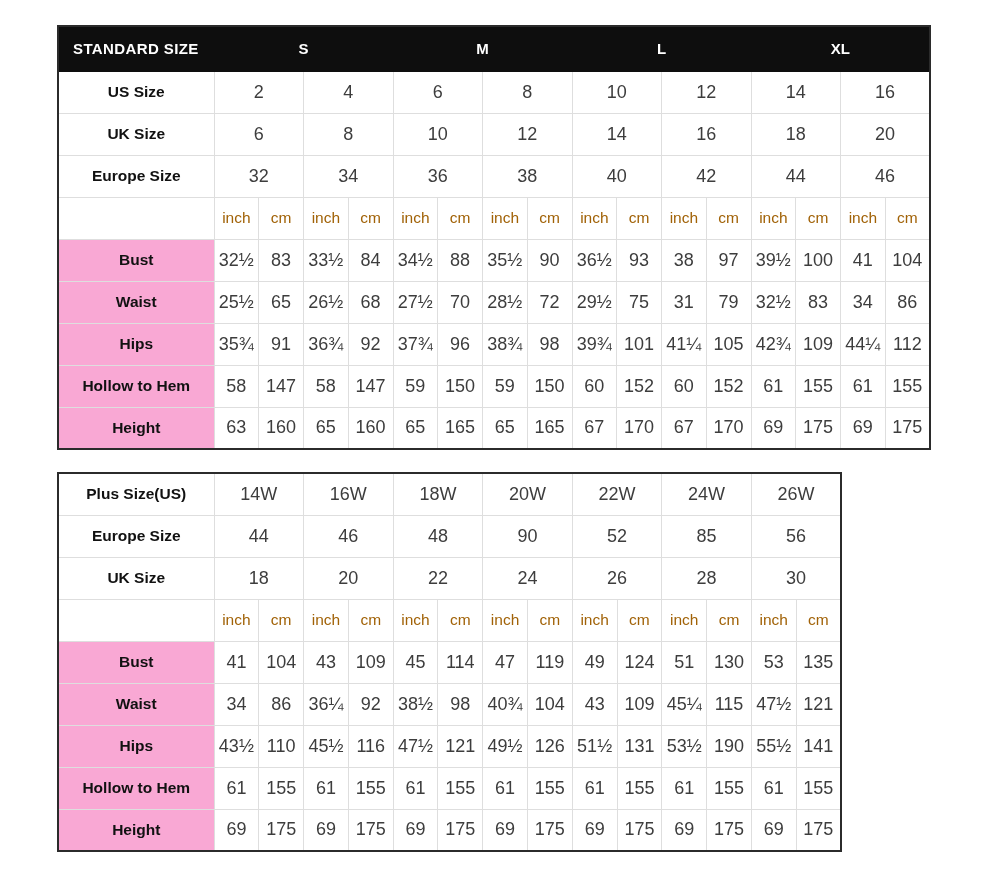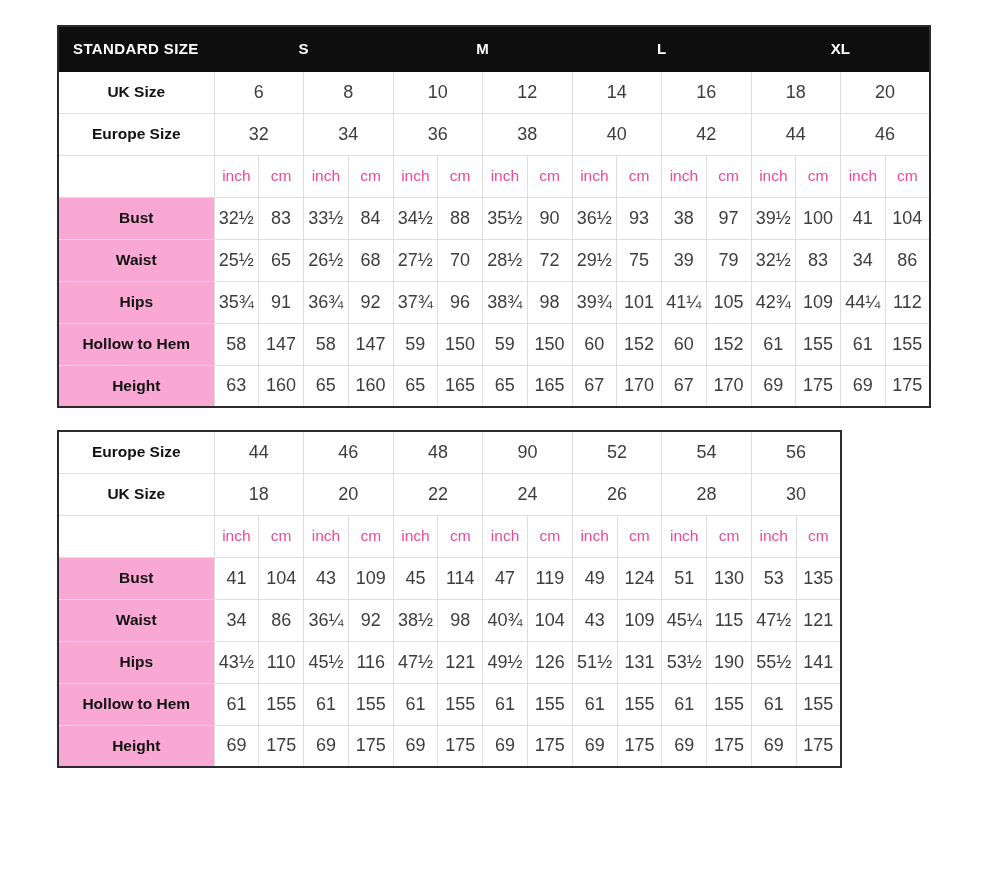--- a/index.html
+++ b/index.html
@@ -48,21 +48,21 @@
     letter-spacing: 0.4px;
   }
   th.row-label {
     font-weight: bold;
     color: #111111;
     font-size: 15.5px;
     background: #ffffff;
   }
   th.measure-label { background: #f9a8d4; }
   td.num  { font-size: 18px;   color: #3d3d3d; font-weight: normal; }
-  td.unit { font-size: 15.5px; color: #ec4899; font-weight: normal; }
+  td.unit { font-size: 15.5px; color: #a16207; font-weight: normal; }
 </style>
 </head>
 <body>
 
 <div class="page">
   <table class="size-table t1">
       <colgroup>
         <col class="label-col">
         <col>
         <col>
@@ -81,20 +81,31 @@
         <col>
         <col>
       </colgroup>
       <tbody>
         <tr class="dark-head">
           <th class="title-cell">STANDARD SIZE</th>
           <th colspan="4">S</th>
           <th colspan="4">M</th>
           <th colspan="4">L</th>
           <th colspan="4">XL</th>
+        </tr>
+        <tr>
+          <th class="row-label">US Size</th>
+          <td class="num" colspan="2">2</td>
+          <td class="num" colspan="2">4</td>
+          <td class="num" colspan="2">6</td>
+          <td class="num" colspan="2">8</td>
+          <td class="num" colspan="2">10</td>
+          <td class="num" colspan="2">12</td>
+          <td class="num" colspan="2">14</td>
+          <td class="num" colspan="2">16</td>
         </tr>
         <tr>
           <th class="row-label">UK Size</th>
           <td class="num" colspan="2">6</td>
           <td class="num" colspan="2">8</td>
           <td class="num" colspan="2">10</td>
           <td class="num" colspan="2">12</td>
           <td class="num" colspan="2">14</td>
           <td class="num" colspan="2">16</td>
           <td class="num" colspan="2">18</td>
@@ -154,21 +165,21 @@
           <td class="num">25½</td>
           <td class="num">65</td>
           <td class="num">26½</td>
           <td class="num">68</td>
           <td class="num">27½</td>
           <td class="num">70</td>
           <td class="num">28½</td>
           <td class="num">72</td>
           <td class="num">29½</td>
           <td class="num">75</td>
-          <td class="num">39</td>
+          <td class="num">31</td>
           <td class="num">79</td>
           <td class="num">32½</td>
           <td class="num">83</td>
           <td class="num">34</td>
           <td class="num">86</td>
         </tr>
         <tr>
           <th class="row-label measure-label">Hips</th>
           <td class="num">35¾</td>
           <td class="num">91</td>
@@ -240,27 +251,37 @@
         <col>
         <col>
         <col>
         <col>
         <col>
         <col>
         <col>
       </colgroup>
       <tbody>
         <tr>
+          <th class="row-label">Plus Size(US)</th>
+          <td class="num" colspan="2">14W</td>
+          <td class="num" colspan="2">16W</td>
+          <td class="num" colspan="2">18W</td>
+          <td class="num" colspan="2">20W</td>
+          <td class="num" colspan="2">22W</td>
+          <td class="num" colspan="2">24W</td>
+          <td class="num" colspan="2">26W</td>
+        </tr>
+        <tr>
           <th class="row-label">Europe Size</th>
           <td class="num" colspan="2">44</td>
           <td class="num" colspan="2">46</td>
           <td class="num" colspan="2">48</td>
           <td class="num" colspan="2">90</td>
           <td class="num" colspan="2">52</td>
-          <td class="num" colspan="2">54</td>
+          <td class="num" colspan="2">85</td>
           <td class="num" colspan="2">56</td>
         </tr>
         <tr>
           <th class="row-label">UK Size</th>
           <td class="num" colspan="2">18</td>
           <td class="num" colspan="2">20</td>
           <td class="num" colspan="2">22</td>
           <td class="num" colspan="2">24</td>
           <td class="num" colspan="2">26</td>
           <td class="num" colspan="2">28</td>

